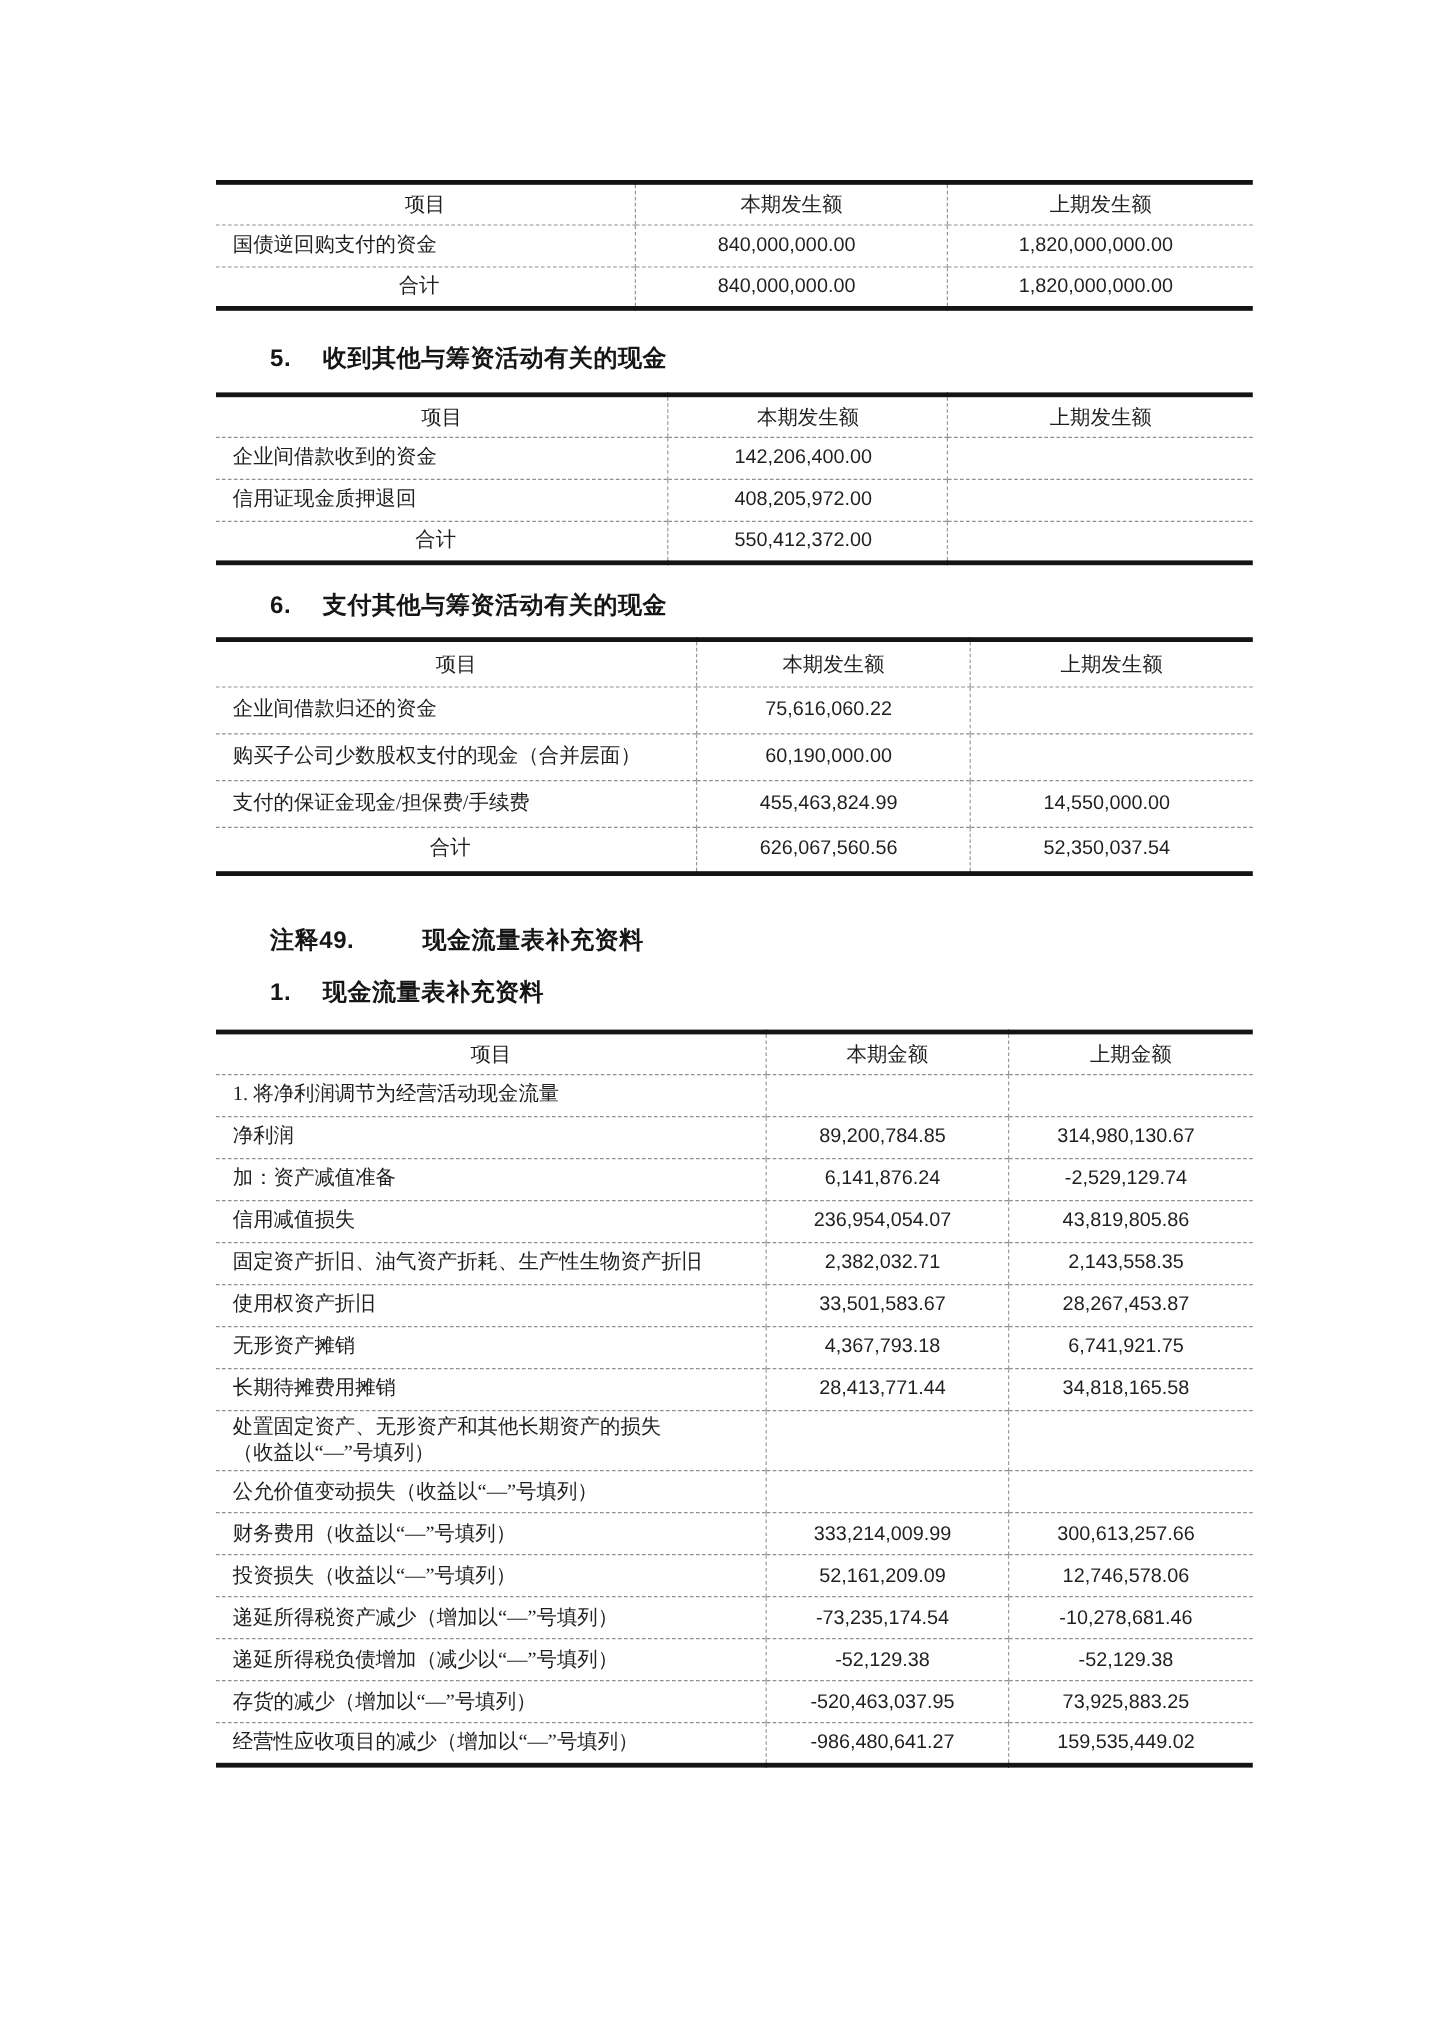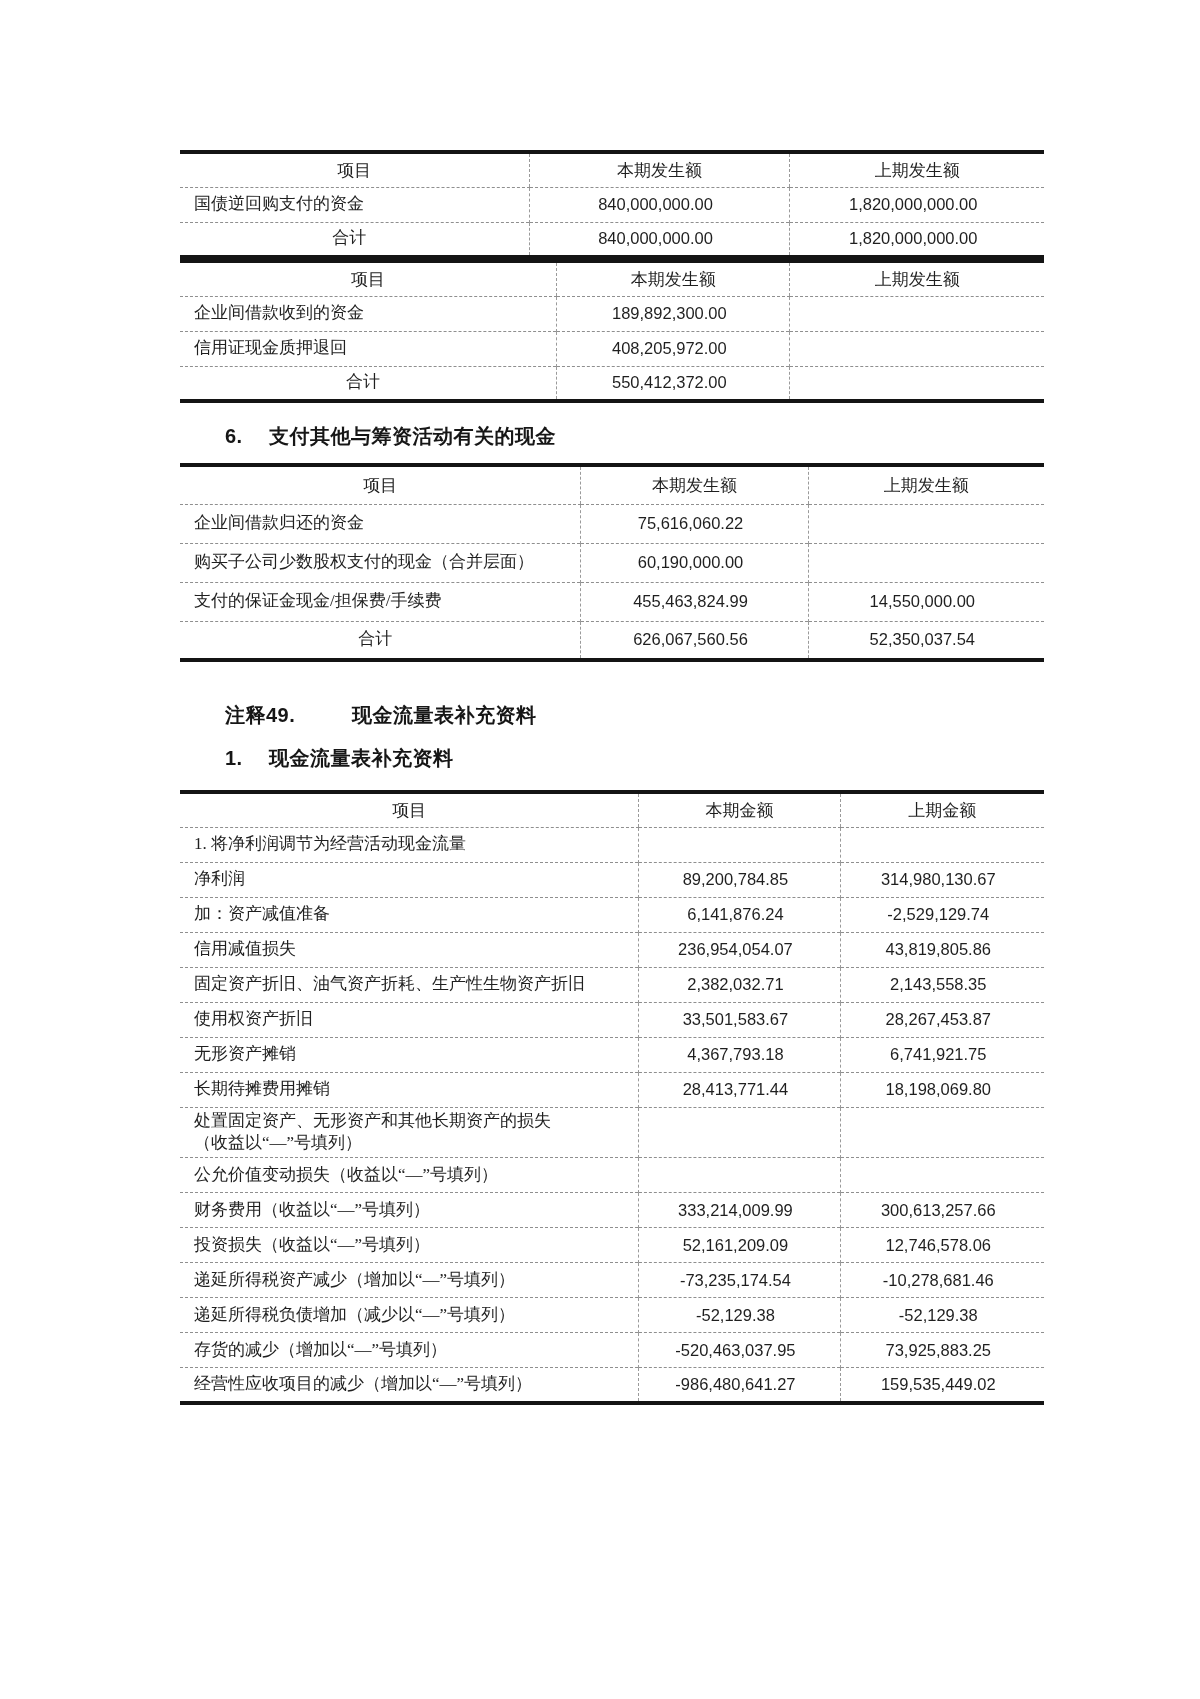--- a/index.html
+++ b/index.html
@@ -111,38 +111,41 @@
             <td class="c-num">1,820,000,000.00</td>
           </tr>
           <tr class="row-total">
             <td class="c-item">合计</td>
             <td class="c-num">840,000,000.00</td>
             <td class="c-num">1,820,000,000.00</td>
           </tr>
         </tbody>
       </table>
 
+    <h2 id="h-sec5" class="sec-heading">
+      <span class="h-num">5.</span><span class="h-title">收到其他与筹资活动有关的现金</span>
+    </h2>
 
     <table id="t2" class="fin-table">
       <colgroup>
           <col class="col1">
           <col class="col2">
           <col class="col3">
         </colgroup>
     <thead>
           <tr>
             <th>项目</th>
             <th>本期发生额</th>
             <th>上期发生额</th>
           </tr>
         </thead>
         <tbody>
           <tr>
             <td class="c-item">企业间借款收到的资金</td>
-            <td class="c-num">189,892,300.00</td>
+            <td class="c-num">142,206,400.00</td>
             <td class="c-num"></td>
           </tr>
           <tr>
             <td class="c-item">信用证现金质押退回</td>
             <td class="c-num">408,205,972.00</td>
             <td class="c-num"></td>
           </tr>
           <tr class="row-total">
             <td class="c-item">合计</td>
             <td class="c-num">550,412,372.00</td>
@@ -245,21 +248,21 @@
             <td class="c-num">28,267,453.87</td>
           </tr>
           <tr>
             <td class="c-item">无形资产摊销</td>
             <td class="c-num">4,367,793.18</td>
             <td class="c-num">6,741,921.75</td>
           </tr>
           <tr>
             <td class="c-item">长期待摊费用摊销</td>
             <td class="c-num">28,413,771.44</td>
-            <td class="c-num">18,198,069.80</td>
+            <td class="c-num">34,818,165.58</td>
           </tr>
           <tr>
             <td class="c-item">处置固定资产、无形资产和其他长期资产的损失
 （收益以“—”号填列）</td>
             <td class="c-num"></td>
             <td class="c-num"></td>
           </tr>
           <tr>
             <td class="c-item">公允价值变动损失（收益以“—”号填列）</td>
             <td class="c-num"></td>

